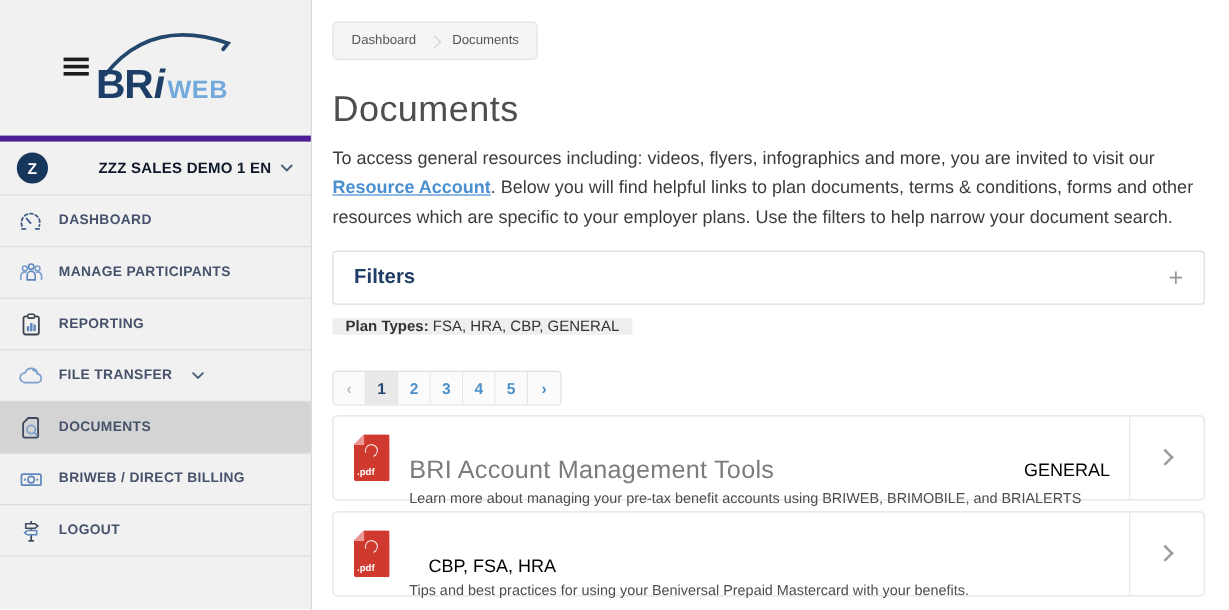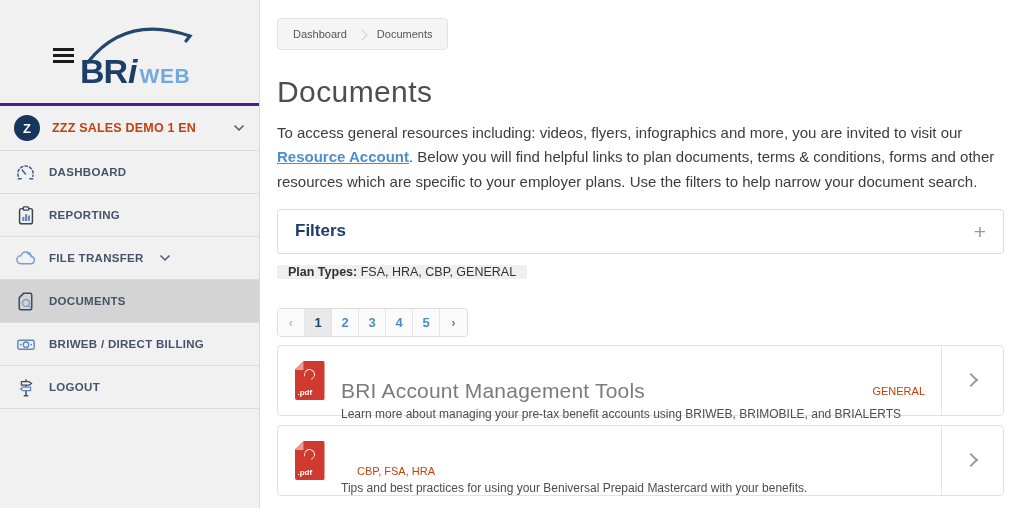--- a/index.html
+++ b/index.html
@@ -13,22 +13,22 @@
   }
 
   
   .sidebar {
     width: 260px; min-width: 260px; height: 508px;
     background: #f1f1f1;
     border-right: 1px solid #d9d9d9;
     display: flex; flex-direction: column;
   }
   .sidebar-header {
-    height: 106px; position: relative;
-    border-bottom: 3px solid #4c1d95;
+    height: 118px; position: relative;
+    border-bottom: 5px solid #4c1d95;
   }
   .hamburger {
     position: absolute; left: 53px; top: 48px;
     width: 21px; cursor: pointer;
   }
   .hamburger .bar { height: 3px; background: #1b1b1b; margin-bottom: 3px; }
   .hamburger .bar:last-child { margin-bottom: 0; }
   .brand { position: absolute; left: 80px; top: 52px; display: flex; align-items: baseline; }
   .brand-main { font-size: 34px; font-weight: bold; color: #1d3e66; letter-spacing: -1px; }
   .brand-i { font-size: 34px; font-weight: bold; font-style: italic; color: #1d3e66; margin-left: 1px; }
@@ -38,21 +38,21 @@
   .user-row {
     height: 45px; display: flex; align-items: center;
     padding: 0 14px; border-bottom: 1px solid #dcdcdc; cursor: pointer;
   }
   .avatar {
     width: 26px; height: 26px; border-radius: 50%;
     background: #16365c; color: #fff; font-size: 13px; font-weight: bold;
     display: flex; align-items: center; justify-content: center;
     margin-right: 12px; flex-shrink: 0;
   }
-  .user-name { flex: 1; font-size: 12.5px; font-weight: bold; color: #c2410c; letter-spacing: 0.2px; }
+  .user-name { flex: 1; font-size: 12.5px; font-weight: bold; color: #0f172a; letter-spacing: 0.2px; margin-left: 30px; }
 
   .nav-item {
     height: 43px; display: flex; align-items: center;
     padding: 0 13px; border-bottom: 1px solid #dcdcdc; cursor: pointer;
   }
   .nav-item.active { background: #d4d4d4; }
   .nav-icon { width: 25px; height: 24px; margin-right: 11px; display: flex; align-items: center; justify-content: center; flex-shrink: 0; }
   .nav-label { font-size: 11.5px; font-weight: bold; color: #46526b; letter-spacing: 0.3px; }
   .nav-chevron { margin-left: 15px; display: flex; }
   .sidebar-fill { flex: 1; }
@@ -127,21 +127,21 @@
   .pdf-swirl {
     position: absolute; top: 8px; left: 9px; width: 11px; height: 11px;
     border: 1.5px solid rgba(255,255,255,0.85); border-radius: 50%;
     border-bottom-color: transparent; transform: rotate(25deg);
   }
   .pdf-label { position: absolute; bottom: 3px; left: 3px; color: #fff; font-size: 8px; font-weight: bold; }
 
   .card-body { flex: 1; display: flex; flex-direction: column; justify-content: center; padding-right: 16px; min-width: 0; }
   .card-top { display: flex; align-items: center; margin-top: 40px; }
   .card-title { flex: 1; font-size: 21px; font-weight: 300; color: #7b7b7b; letter-spacing: 0.2px; white-space: nowrap; overflow: hidden; }
-  .card-tags { font-size: 11px; color: #c2410c; margin-left: 16px; white-space: nowrap; }
+  .card-tags { font-size: 15px; color: #000000; margin-left: 16px; white-space: nowrap; }
   .card-desc { font-size: 12px; color: #4d4d4d; margin-top: 4px; }
   .card-arrow {
     width: 62px; border-left: 1px solid #e5e5e5;
     display: flex; align-items: center; justify-content: center; flex-shrink: 0;
   }
   .chev-right {
     width: 10px; height: 10px;
     border-top: 2px solid #9a9a9a; border-right: 2px solid #9a9a9a;
     transform: rotate(45deg); margin-right: 3px;
   }
@@ -178,20 +178,33 @@
     <span class="nav-icon">
       <svg width="23" height="23" viewBox="0 0 24 24">
         <path d="M4.5 16 A 8 8 0 1 1 19.5 16" fill="none" stroke="#41608c" stroke-width="1.6" stroke-dasharray="2.6 2.3" stroke-linecap="round"></path>
         <path d="M12 13.5 L8.5 9.5" stroke="#41608c" stroke-width="1.6" stroke-linecap="round"></path>
         <path d="M4.5 18.5 h3 M16.5 18.5 h3" stroke="#41608c" stroke-width="1.6" stroke-linecap="round"></path>
       </svg>
     </span>
     <span class="nav-label">DASHBOARD</span>
   </div>
 
+  <div class="nav-item">
+    <span class="nav-icon">
+      <svg width="24" height="23" viewBox="0 0 24 24">
+        <circle cx="6.5" cy="8" r="2.1" fill="none" stroke="#7d9fcf" stroke-width="1.4"></circle>
+        <circle cx="17.5" cy="8" r="2.1" fill="none" stroke="#7d9fcf" stroke-width="1.4"></circle>
+        <circle cx="12" cy="6.5" r="2.3" fill="none" stroke="#5d87bd" stroke-width="1.4"></circle>
+        <path d="M3 18 v-3.5 a3.5 3.5 0 0 1 5 -3.1" fill="none" stroke="#7d9fcf" stroke-width="1.4"></path>
+        <path d="M21 18 v-3.5 a3.5 3.5 0 0 0 -5 -3.1" fill="none" stroke="#7d9fcf" stroke-width="1.4"></path>
+        <path d="M8.5 18 v-4 a3.5 3.5 0 0 1 7 0 v4 z" fill="none" stroke="#5d87bd" stroke-width="1.4"></path>
+      </svg>
+    </span>
+    <span class="nav-label">MANAGE PARTICIPANTS</span>
+  </div>
 
   <div class="nav-item">
     <span class="nav-icon">
       <svg width="22" height="23" viewBox="0 0 24 24">
         <rect x="5" y="4.5" width="14" height="16.5" rx="2" fill="none" stroke="#3d434f" stroke-width="1.6"></rect>
         <rect x="9" y="2.5" width="6" height="3.6" rx="1" fill="#f1f1f1" stroke="#3d434f" stroke-width="1.4"></rect>
         <rect x="8" y="13.5" width="2.2" height="4.5" fill="#5d87bd"></rect>
         <rect x="11" y="10.5" width="2.2" height="7.5" fill="#5d87bd"></rect>
         <rect x="14" y="12" width="2.2" height="6" fill="#5d87bd"></rect>
       </svg>

